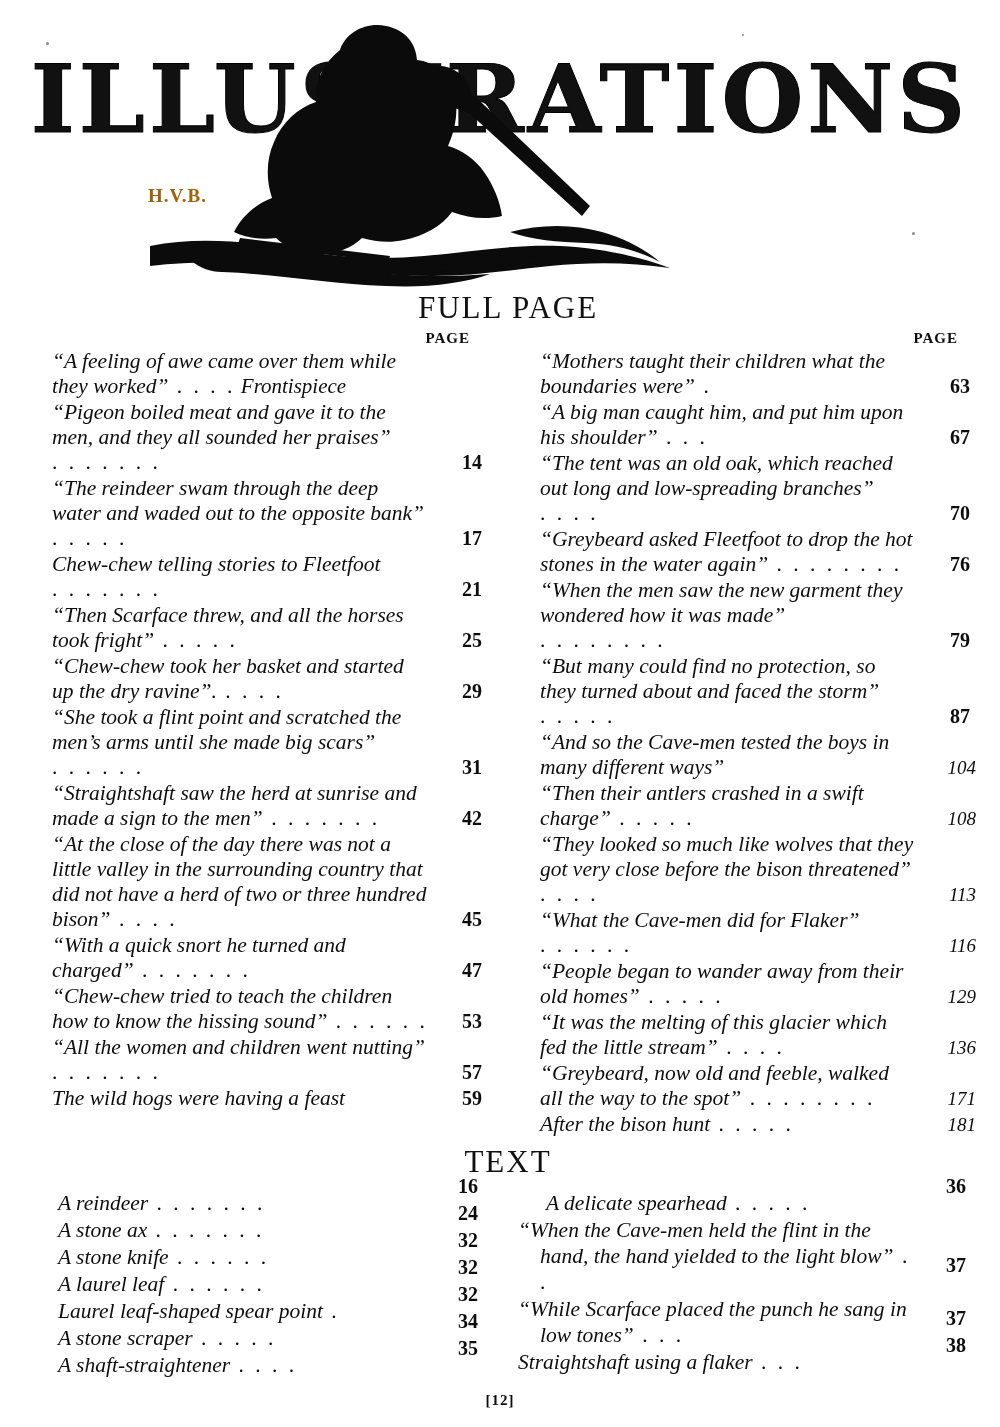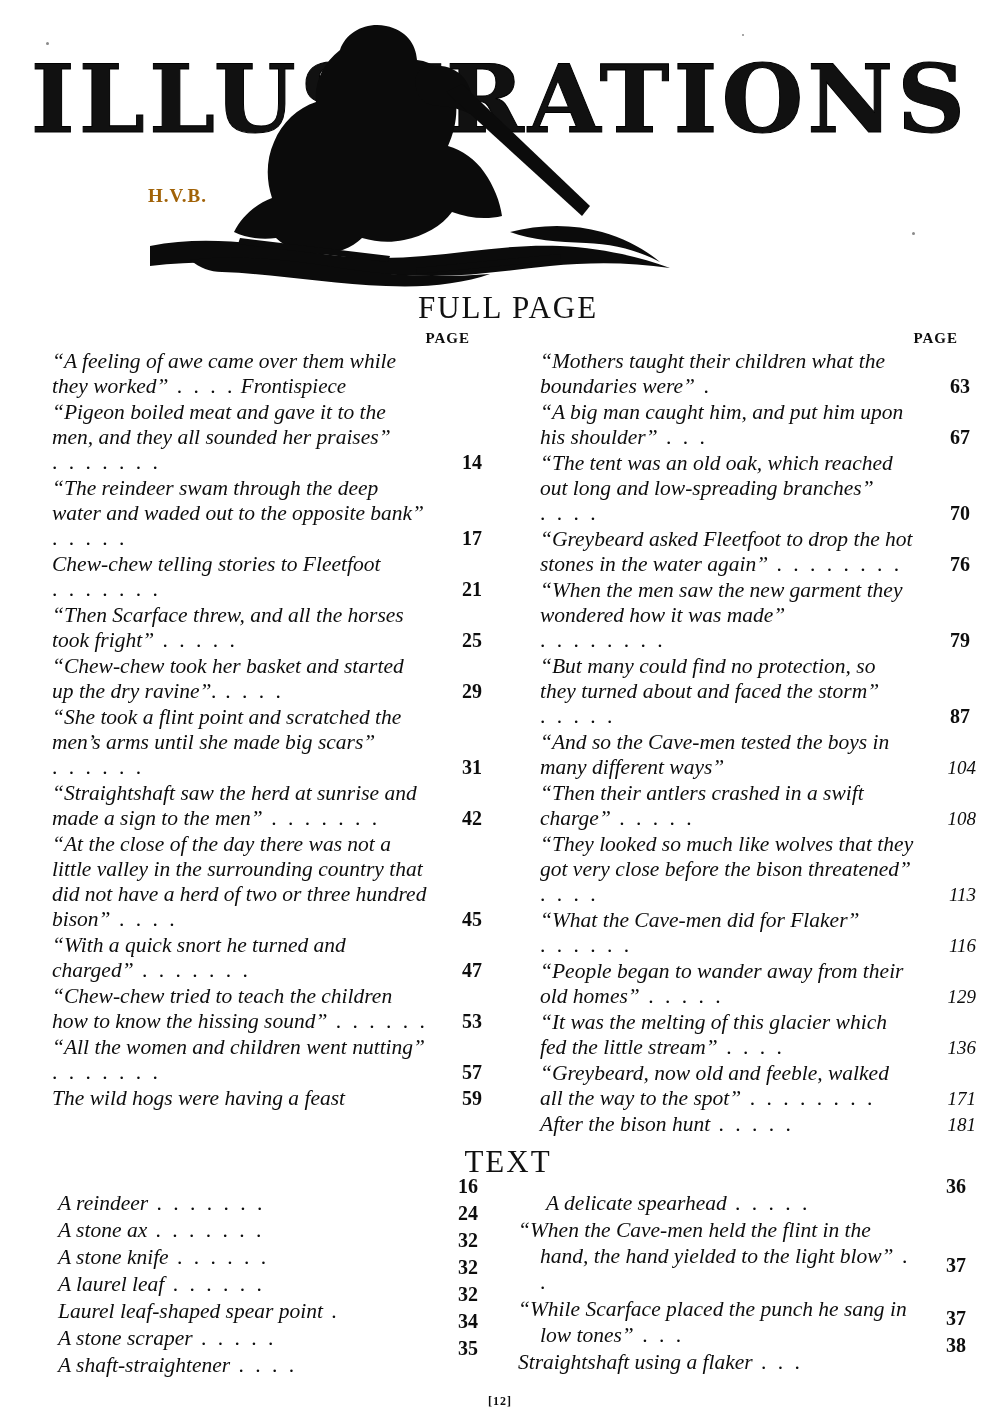--- a/index.html
+++ b/index.html
@@ -164,21 +164,21 @@
 
   
   .folio {
     position: absolute;
     bottom: 18px;
     left: 0;
     width: 1000px;
     text-align: center;
     font-family: "Liberation Serif", serif;
     font-weight: bold;
-    font-size: 12px;
+    font-size: 15px;
     letter-spacing: 1px;
   }
 
   
   .speck {
     position: absolute;
     background: #2a2a2a;
     border-radius: 50%;
     opacity: .55;
   }

